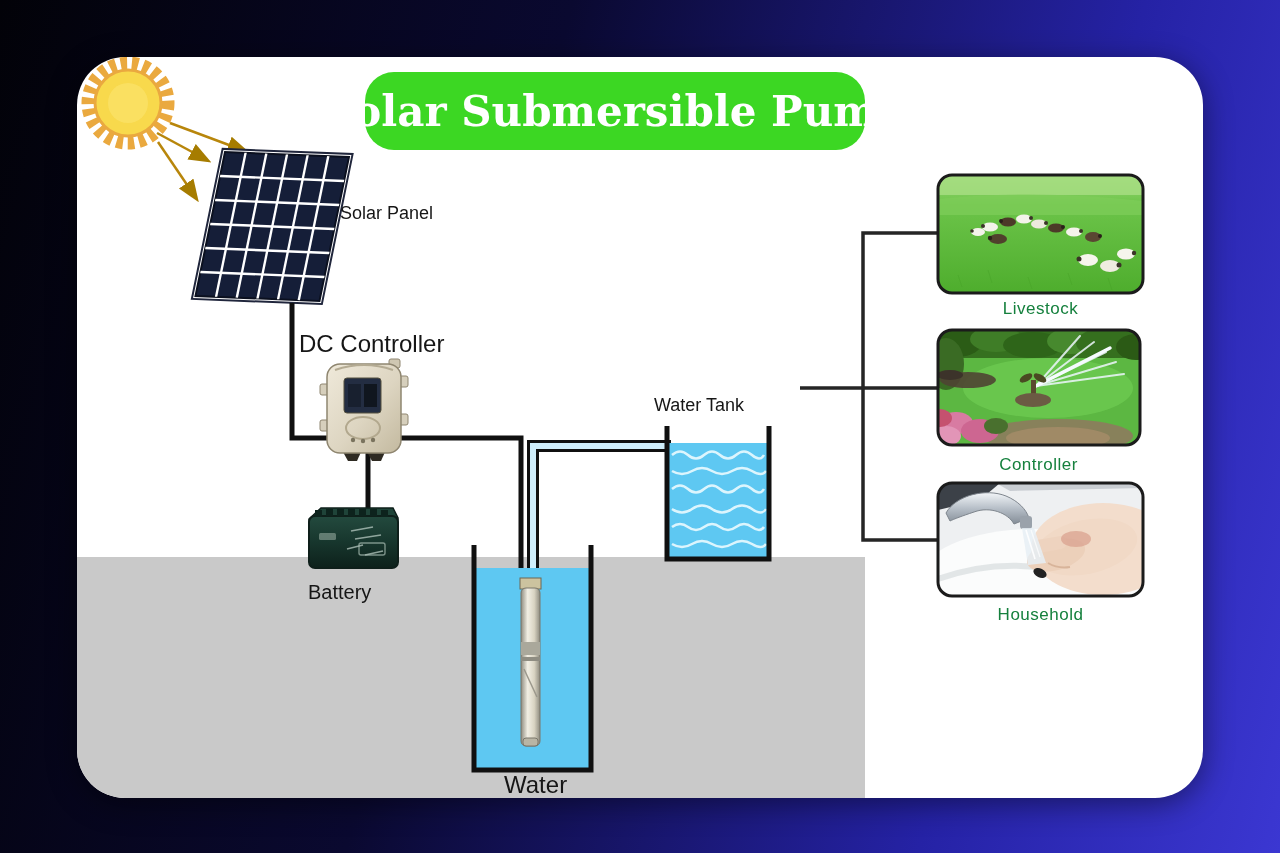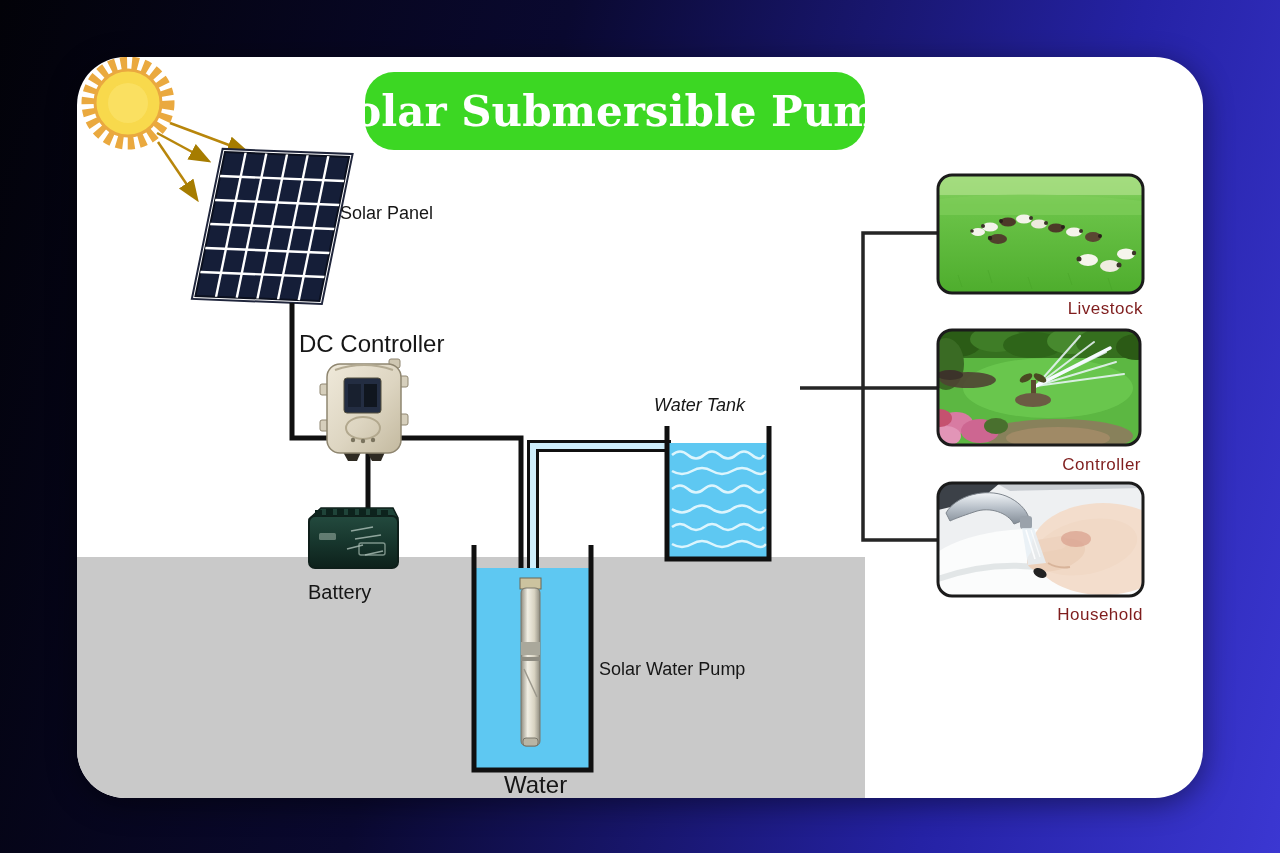--- a/index.html
+++ b/index.html
@@ -35,21 +35,21 @@
   }
   .banner-text{
     font-family:"DejaVu Serif",serif;font-weight:700;font-size:42px;
     color:#ffffff;letter-spacing:0px;white-space:nowrap;
   }
   .lbl{
     position:absolute;color:#161616;font-size:18px;white-space:nowrap;
     font-family:"Liberation Sans",sans-serif;
   }
   .lbl-sm{
-    position:absolute;color:#7f1d1d;font-size:17px;text-align:right;width:205px;
+    position:absolute;color:#15803d;font-size:17px;text-align:center;width:205px;
     letter-spacing:.5px;
   }
   .c-water{fill:var(--water_blue);}
   .c-ground{fill:var(--ground_gray);}
 </style>
 </head>
 <body>
 
 <div class="card">
 
@@ -305,22 +305,21 @@
         <line x1="88" y1="47" x2="97" y2="76" stroke="#ffffff" stroke-width="1.6" opacity=".9"></line>
         <line x1="93" y1="47" x2="102" y2="74" stroke="#ffffff" stroke-width="1.2" opacity=".7"></line>
       </g>
       <rect width="205" height="113" rx="14" fill="none" stroke="#1b1b1b" stroke-width="3"></rect>
     </g>
   </svg>
 
   <div class="lbl" style="left:263px;top:146px;">Solar Panel</div>
   <div class="lbl" style="left:222px;top:273px;font-size:24px;">DC Controller</div>
   <div class="lbl" style="left:231px;top:524px;font-size:20px;">Battery</div>
-  <div class="lbl" style="left:577px;top:338px;font-style:italic;">Water Tank</div>
-  <div class="lbl" style="left:522px;top:602px;">Solar Water Pump</div>
+  <div class="lbl" style="left:577px;top:338px;">Water Tank</div>
   <div class="lbl" style="left:427px;top:714px;font-size:24px;">Water</div>
 
   <div class="lbl-sm" style="left:861px;top:242px;">Livestock</div>
   <div class="lbl-sm" style="left:859px;top:398px;">Controller</div>
   <div class="lbl-sm" style="left:861px;top:548px;">Household</div>
 
   <div class="banner">
     <span class="banner-text">Solar Submersible Pump</span>
   </div>
 

